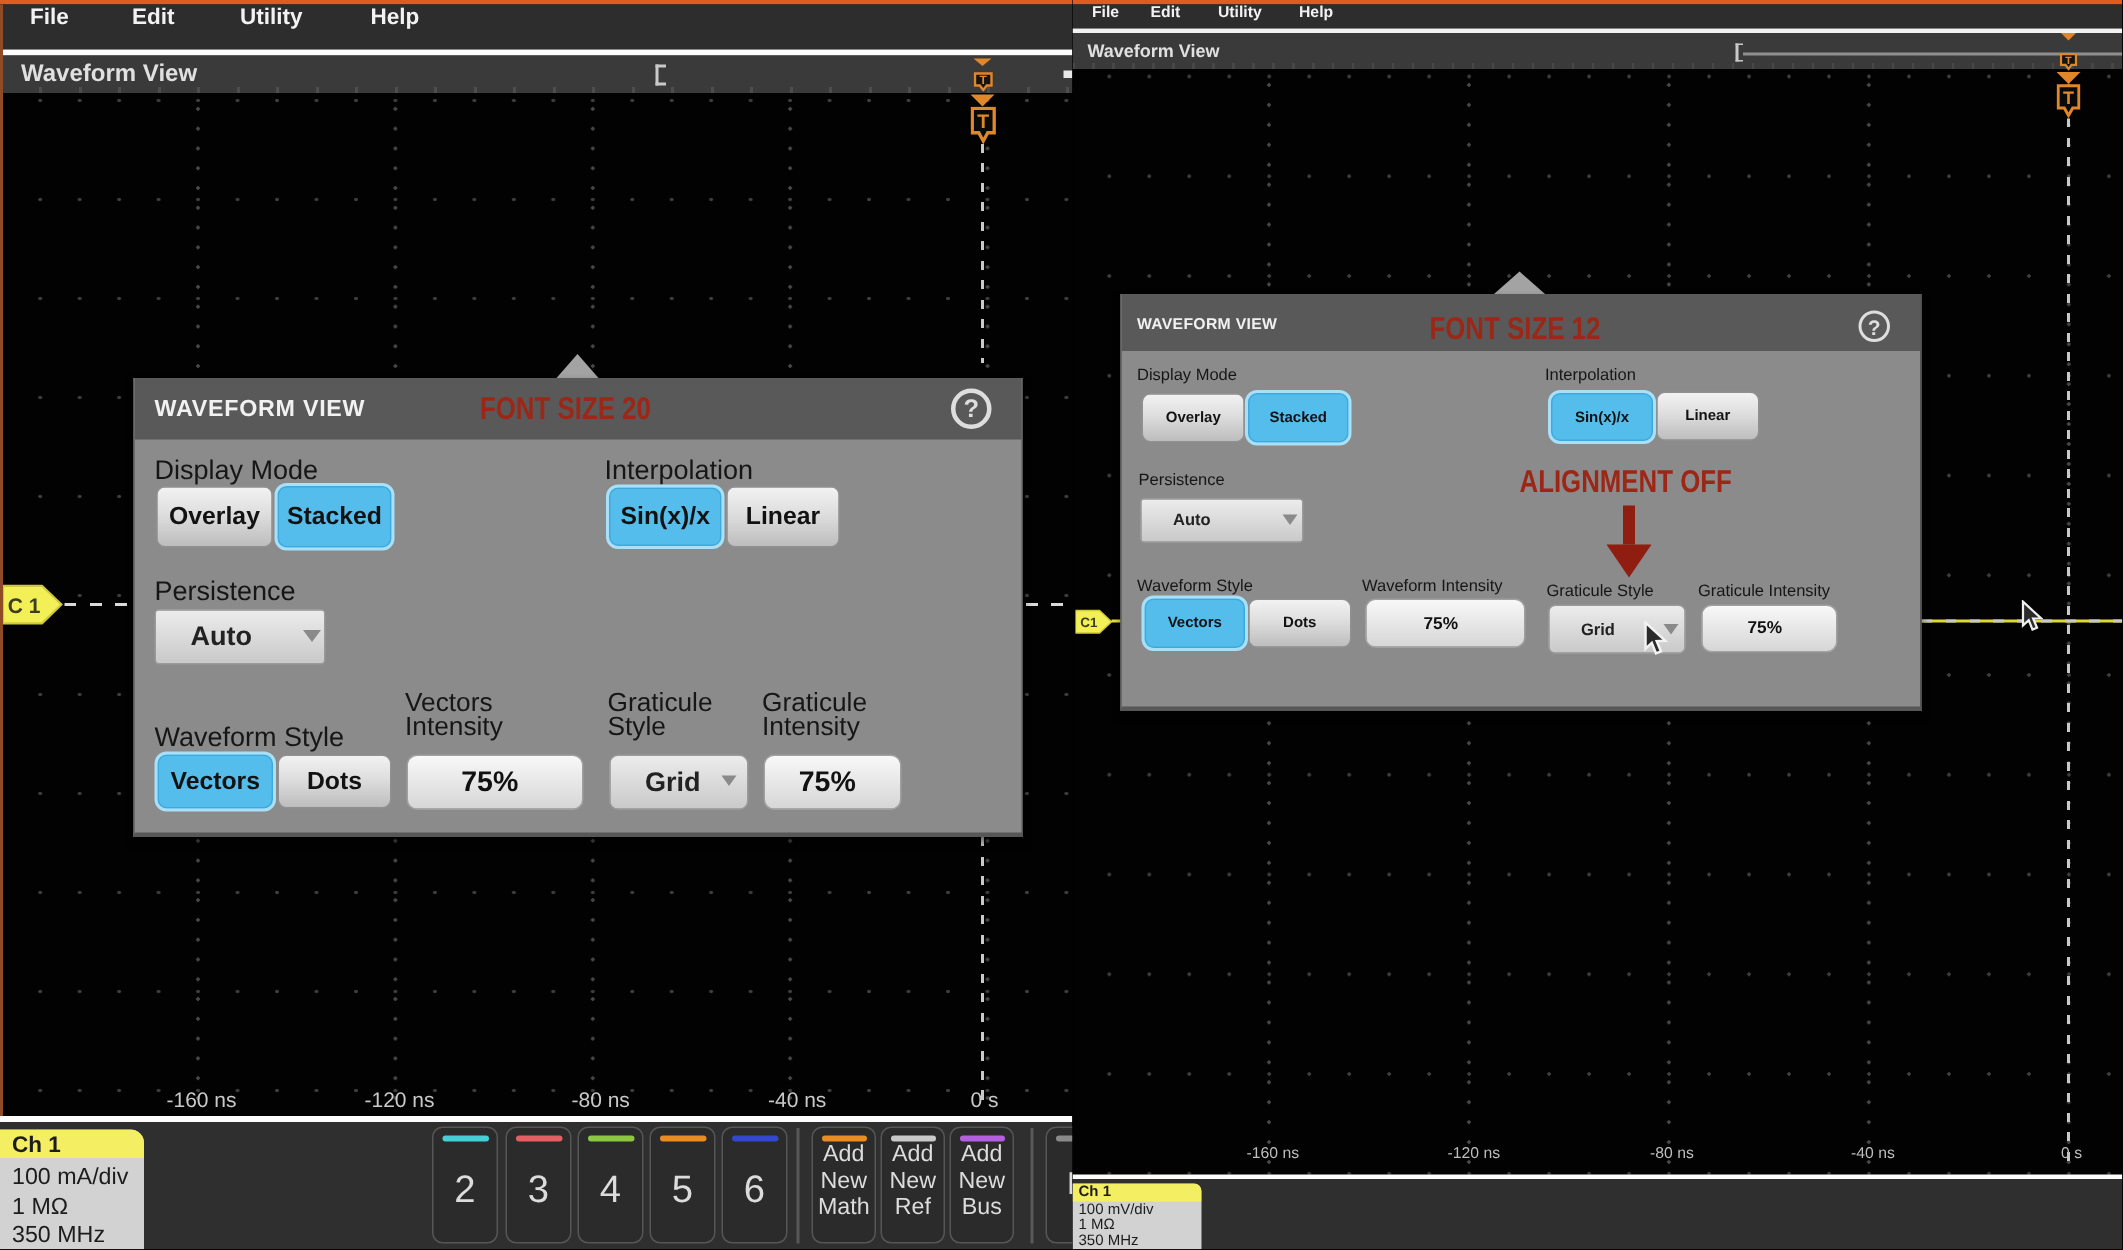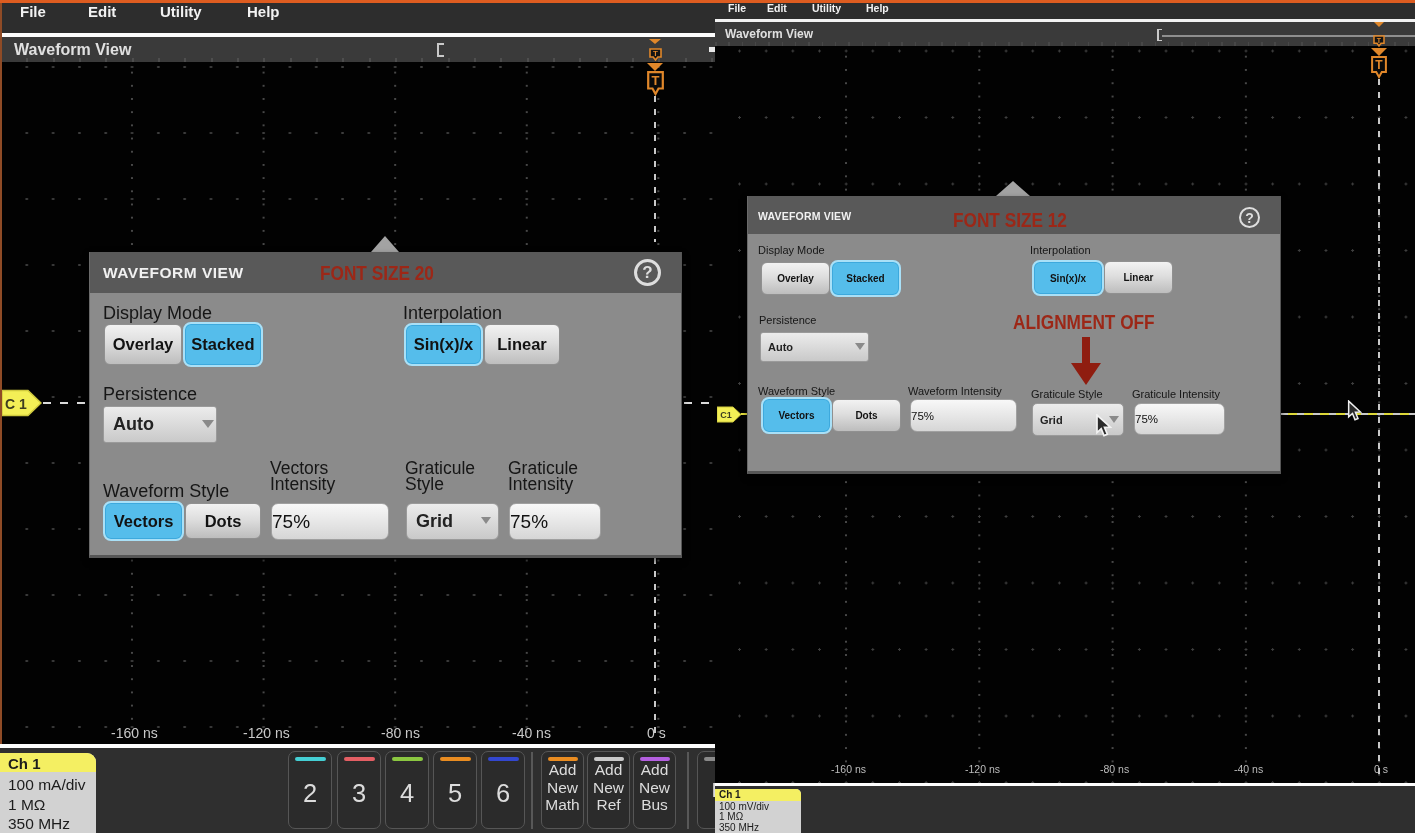--- a/index.html
+++ b/index.html
@@ -7,22 +7,22 @@
 body { font-family:"Liberation Sans", sans-serif; }
 #root { position:relative; width:1415px; height:833px; overflow:hidden; background:#000; }
 .abs { position:absolute; }
 #left { position:absolute; left:0; top:0; width:715px; height:833px; overflow:hidden; background:#020202; }
 #right { position:absolute; left:715px; top:0; width:700px; height:833px; overflow:hidden; background:#020202; }
 
 
 .btn { position:absolute; border-radius:6px; display:flex; align-items:center; justify-content:center; font-weight:700; color:#121212; }
 .bg  { background:linear-gradient(#f2f2f2, #dedede 45%, #bdbdbd); border:1px solid #909090; }
 .bb  { background:#55bdeb; border:2px solid #a9e0f7; box-shadow: inset 0 0 0 1px #3da9dd; border-radius:8px; }
-.fld { position:absolute; background:linear-gradient(#f8f8f8,#d6d6d6); border:1px solid #a0a0a0; border-radius:7px; display:flex; align-items:center; justify-content:flex-start; font-weight:400; color:#111; }
-.dd  { position:absolute; background:linear-gradient(#ececec,#c9c9c9); border:1px solid #9a9a9a; border-radius:3px; display:flex; align-items:center; font-weight:700; color:#222; }
+.fld { position:absolute; background:linear-gradient(#f8f8f8,#d6d6d6); border:1px solid #a0a0a0; border-radius:7px; display:flex; align-items:center; justify-content:center; font-weight:700; color:#111; }
+.dd  { position:absolute; background:linear-gradient(#ececec,#c9c9c9); border:1px solid #9a9a9a; border-radius:3px; display:flex; align-items:center; font-weight:700; color:#222;padding-left:14px; }
 .dda { position:absolute; width:0; height:0; border-left:6px solid transparent; border-right:6px solid transparent; border-top:8px solid #8a8a8a; }
 .lbl { position:absolute; color:#161616; font-weight:400; white-space:pre; }
 .red { position:absolute; color:#9c2717; font-weight:700; white-space:nowrap; transform:scaleX(.82); transform-origin:left center; }
 .dlg { position:absolute; background:#8b8b8b; box-shadow:0 3px 6px rgba(0,0,0,.55); border-left:1px solid #6a6a6a; border-right:1px solid #555; border-bottom:3px solid #575757; }
 .dhd { position:absolute; left:0; top:0; right:0; background:#595959; }
 .hlp { position:absolute; border:2.5px solid #dedede; border-radius:50%; color:#dedede; display:flex; align-items:center; justify-content:center; font-weight:700; }
 .notch { position:absolute; width:0; height:0; }
 .menu { position:absolute; color:#f2f2f2; font-weight:600; }
 .vdash { position:absolute; width:2px; background:repeating-linear-gradient(180deg,#c9c9c9 0 6px,transparent 6px 13px); }
 .hdash { position:absolute; height:2px; background:repeating-linear-gradient(90deg,#dadada 0 8px,transparent 8px 17px); }

